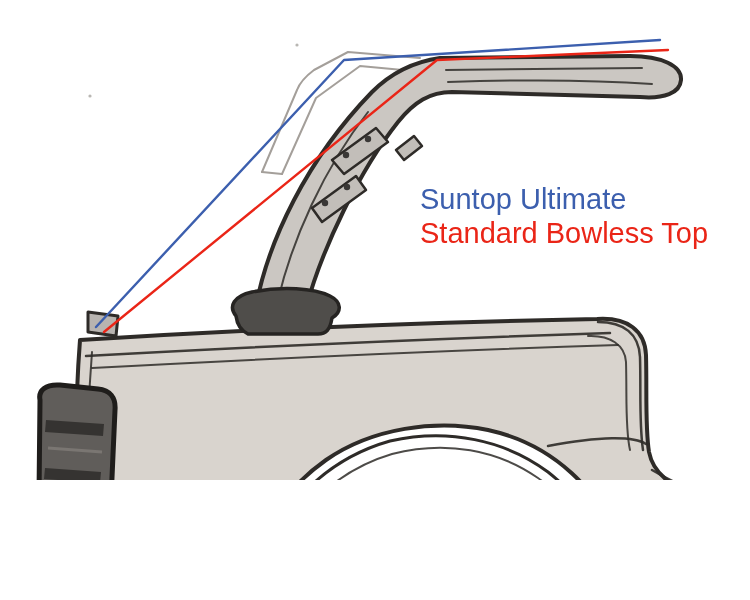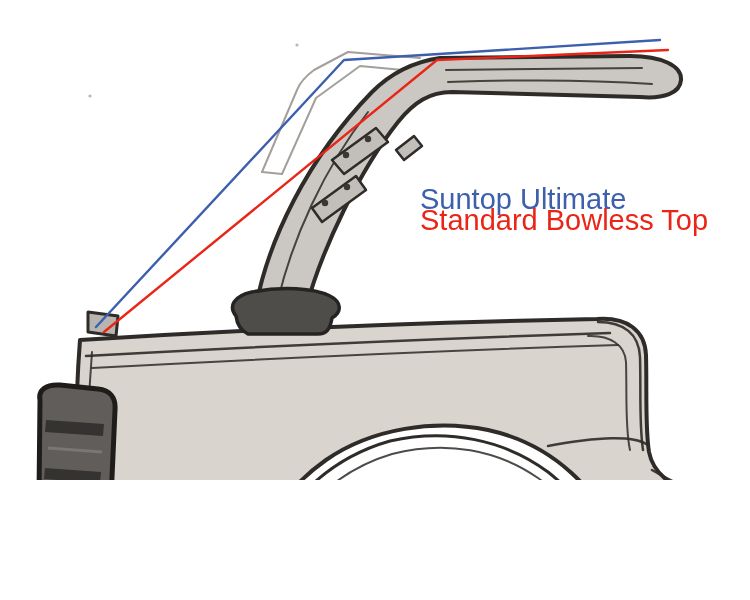--- a/index.html
+++ b/index.html
@@ -28,21 +28,21 @@
   .slot { fill: #353331; }
   .rivet { fill: #3a3836; }
   .speck { fill: #8a8781; opacity: .6; }
 
   .anno { fill: none; stroke-width: 2.4; stroke-linecap: round; stroke-linejoin: round; }
   .line-suntop  { stroke: var(--suntop-line, #3c5fae); }
   .line-bowless { stroke: var(--bowless-line, #ea2517); }
 
   .legend-label { position: absolute; font-size: 29px; line-height: 1.1; white-space: nowrap; }
   .label-suntop  { left: 420px; top: 184px; color: var(--suntop-line, #3c5fae); }
-  .label-bowless { left: 420px; top: 205px; color: var(--bowless-line, #ea2517); text-align: center; }
+  .label-bowless { left: 420px; top: 218px; color: var(--bowless-line, #ea2517); text-align: center; }
 </style>
 </head>
 <body>
 
 <div class="stage">
 
   <svg width="750" height="600" viewBox="0 0 750 600">
 
     <g>
       <path class="frame-line" d="M 262 172 L 297 90 C 300 82 306 76 314 70 L 348 52 L 420 58"></path>

